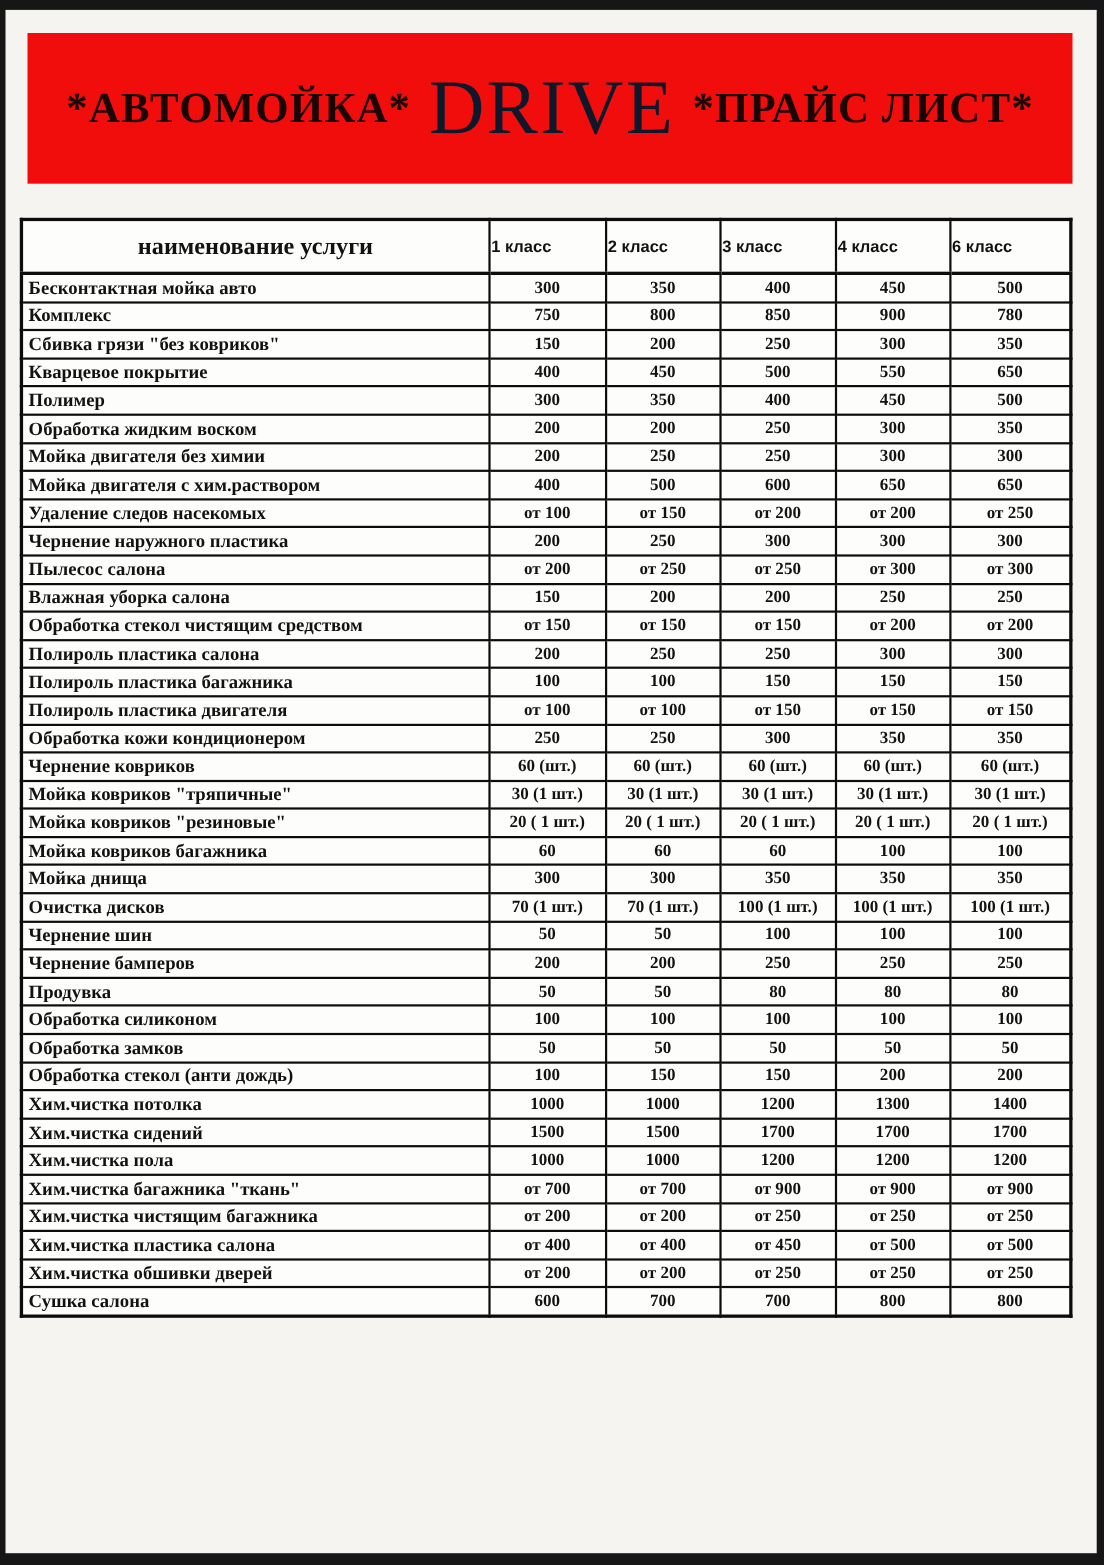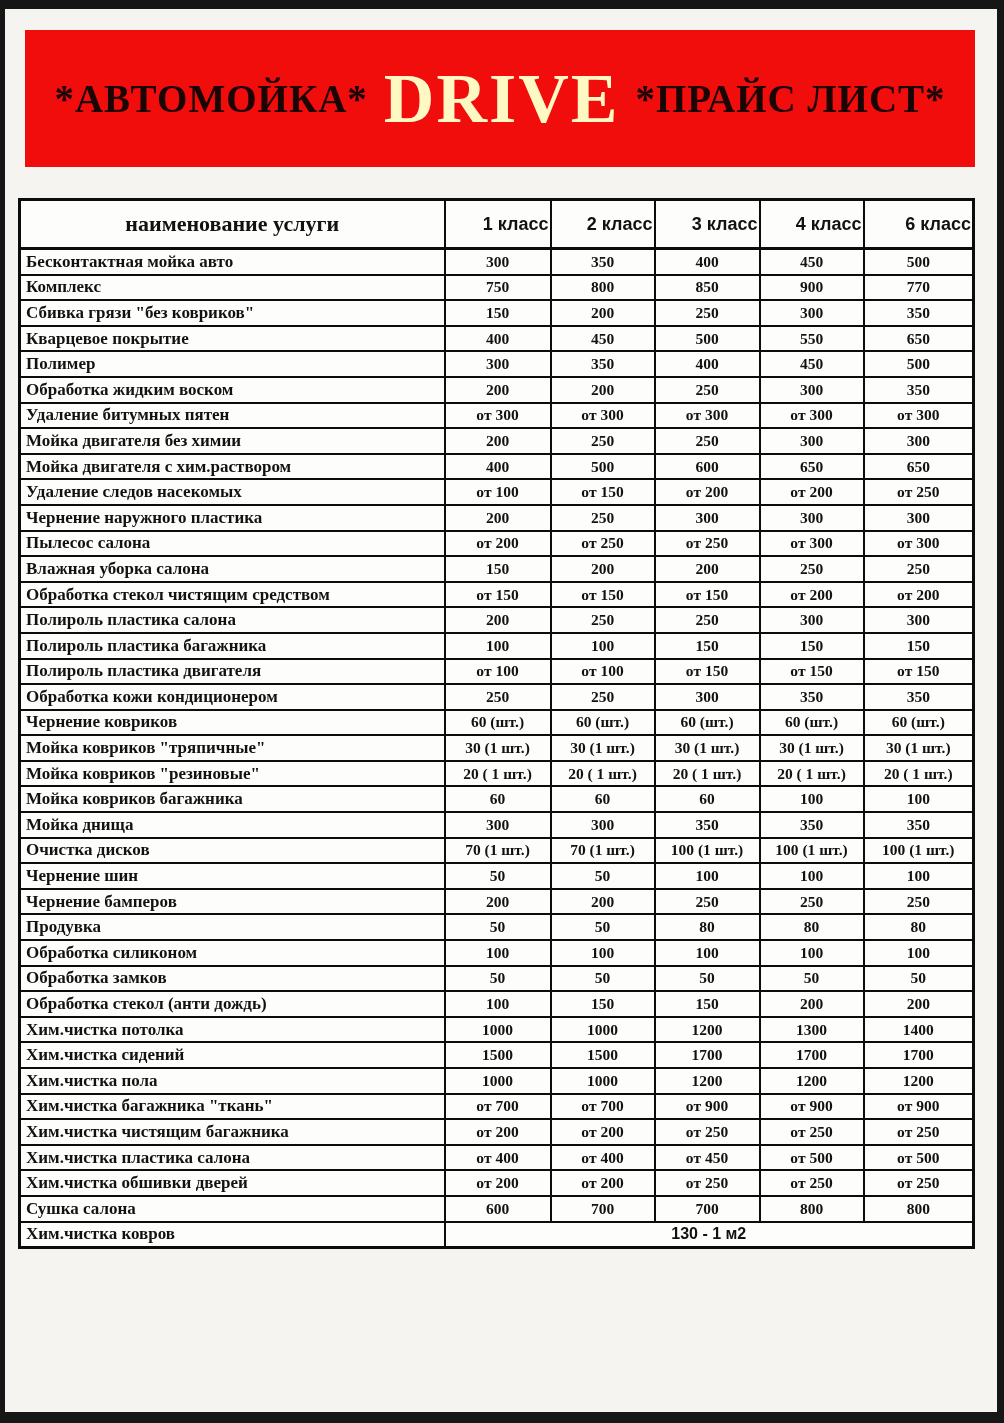--- a/index.html
+++ b/index.html
@@ -20,21 +20,21 @@
     width:950px; height:137px;
     background:#f20d0d;
     display:flex; align-items:center; justify-content:center;
     gap:16px;
   }
   .banner .side {
     font-weight:bold; font-size:39px; color:#1b0404;
     letter-spacing:1px; white-space:nowrap;
   }
   .banner .brand {
-    font-weight:bold; font-size:70px; color:#fef9c3;
+    font-weight:normal; font-size:70px; color:#0f172a;
     letter-spacing:2px; white-space:nowrap;
   }
   table.price {
     position:absolute; left:13px; top:189px;
     width:954px;
     border-collapse:collapse;
     table-layout:fixed;
     background:#fdfdfc;
     border:3px solid #0c0c0c;
     padding-left:24px;
@@ -46,21 +46,21 @@
     background:#fdfdfc;
     color:#121212;
   }
   .price thead th { height:44px; border-bottom:3px solid #0c0c0c; }
   .price thead th.name-h {
     font-family:"Liberation Serif", serif;
     font-size:22px; font-weight:bold; text-align:center;
   }
   .price thead th.class-h {
     font-family:"Liberation Sans", sans-serif;
-    font-size:18px; font-weight:bold; text-align:right;margin-left:12px;
+    font-size:15px; font-weight:bold; text-align:left;margin-left:12px;
   }
   .price tbody td { height:21.6px; font-weight:bold; }
   .price td.name-cell {
     text-align:left; padding-left:5px;
     font-size:17px;
   }
   .price td.price-cell {
     text-align:center; font-size:15.5px; padding:0 1px;
   }
   .price td.merged-cell {
@@ -107,21 +107,21 @@
           <td class="price-cell">400</td>
           <td class="price-cell">450</td>
           <td class="price-cell">500</td>
         </tr>
         <tr>
           <td class="name-cell">Комплекс</td>
           <td class="price-cell">750</td>
           <td class="price-cell">800</td>
           <td class="price-cell">850</td>
           <td class="price-cell">900</td>
-          <td class="price-cell">770</td>
+          <td class="price-cell">780</td>
         </tr>
         <tr>
           <td class="name-cell">Сбивка грязи "без ковриков"</td>
           <td class="price-cell">150</td>
           <td class="price-cell">200</td>
           <td class="price-cell">250</td>
           <td class="price-cell">300</td>
           <td class="price-cell">350</td>
         </tr>
         <tr>
@@ -142,28 +142,20 @@
         </tr>
         <tr>
           <td class="name-cell">Обработка жидким воском</td>
           <td class="price-cell">200</td>
           <td class="price-cell">200</td>
           <td class="price-cell">250</td>
           <td class="price-cell">300</td>
           <td class="price-cell">350</td>
         </tr>
         <tr>
-          <td class="name-cell">Удаление битумных пятен</td>
-          <td class="price-cell">от 300</td>
-          <td class="price-cell">от 300</td>
-          <td class="price-cell">от 300</td>
-          <td class="price-cell">от 300</td>
-          <td class="price-cell">от 300</td>
-        </tr>
-        <tr>
           <td class="name-cell">Мойка двигателя без химии</td>
           <td class="price-cell">200</td>
           <td class="price-cell">250</td>
           <td class="price-cell">250</td>
           <td class="price-cell">300</td>
           <td class="price-cell">300</td>
         </tr>
         <tr>
           <td class="name-cell">Мойка двигателя с хим.раствором</td>
           <td class="price-cell">400</td>
@@ -397,20 +389,16 @@
           <td class="price-cell">от 250</td>
         </tr>
         <tr>
           <td class="name-cell">Сушка салона</td>
           <td class="price-cell">600</td>
           <td class="price-cell">700</td>
           <td class="price-cell">700</td>
           <td class="price-cell">800</td>
           <td class="price-cell">800</td>
         </tr>
-        <tr>
-          <td class="name-cell">Хим.чистка ковров</td>
-          <td colspan="5" class="merged-cell">130  - 1 м2</td>
-        </tr>
       </tbody>
   </table>
 
 </div>
 
 </body></html>

